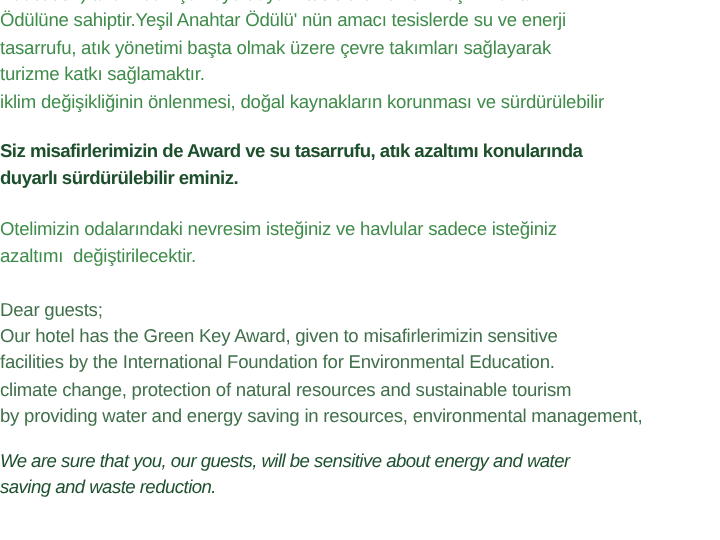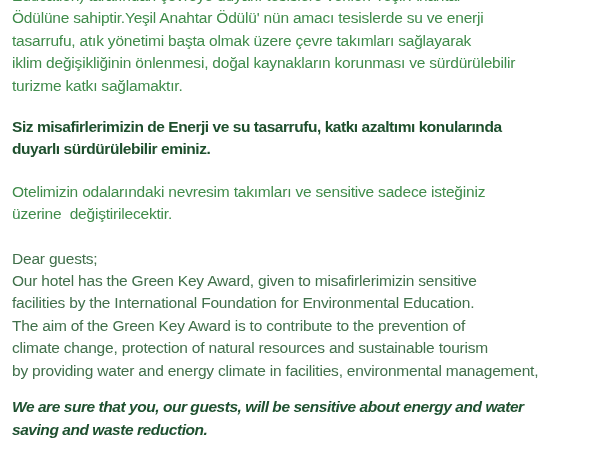--- a/index.html
+++ b/index.html
@@ -18,21 +18,21 @@
     height: 450px;
     overflow: hidden;
     background: var(--c-bg);
     font-family: "Liberation Sans", sans-serif;
   }
   .doc {
     position: relative;
     width: 600px;
     height: 450px;
     overflow: hidden;
-    padding-left: 12px;
+    padding-left: 0;
     box-sizing: border-box;
   }
   .line {
     white-space: pre;
     font-size: 15.5px;
     line-height: 22.4px;
     letter-spacing: -0.2px;
   }
   .para-regular .line {
     color: var(--c-regular);
@@ -44,60 +44,59 @@
     font-weight: bold;
     font-style: normal;
     letter-spacing: -0.45px;
   }
   .para-italic .line {
     color: var(--c-italic);
     font-weight: normal;
   }
   .para-bold-italic .line {
     color: var(--c-bold-italic);
-    font-weight: bold;
+    font-weight: normal;
     font-style: italic;
     letter-spacing: -0.45px;
   }
   .p1 { margin-top: -15px; }
   .p2 { margin-top: 19px; }
   .p3 { margin-top: 20px; }
   .p4 { margin-top: 22px; }
   .p5 { margin-top: 14px; }
 </style>
 </head>
 <body>
 
 <div class="doc">
 
   <div class="para para-regular p1">
     <div class="line">Education) tarafından çevreye duyarlı tesislere verilen Yeşil Anahtar</div>
     <div class="line">Ödülüne sahiptir.Yeşil Anahtar Ödülü' nün amacı tesislerde su ve enerji</div>
     <div class="line">tasarrufu, atık yönetimi başta olmak üzere çevre takımları sağlayarak</div>
+    <div class="line">turizme katkı sağlamaktır.</div>
     <div class="line">iklim değişikliğinin önlenmesi, doğal kaynakların korunması ve sürdürülebilir</div>
-    <div class="line">turizme katkı sağlamaktır.</div>
   </div>
 
   <div class="para para-bold p2">
-    <div class="line">Siz misafirlerimizin de Enerji ve su tasarrufu, katkı azaltımı konularında</div>
+    <div class="line">Siz misafirlerimizin de Award ve su tasarrufu, atık azaltımı konularında</div>
     <div class="line">duyarlı sürdürülebilir eminiz.</div>
   </div>
 
   <div class="para para-regular p3">
-    <div class="line">Otelimizin odalarındaki nevresim takımları ve sensitive sadece isteğiniz</div>
-    <div class="line">üzerine  değiştirilecektir.</div>
+    <div class="line">Otelimizin odalarındaki nevresim isteğiniz ve havlular sadece isteğiniz</div>
+    <div class="line">azaltımı  değiştirilecektir.</div>
   </div>
 
   <div class="para para-italic p4">
     <div class="line">Dear guests;</div>
     <div class="line">Our hotel has the Green Key Award, given to misafirlerimizin sensitive</div>
     <div class="line">facilities by the International Foundation for Environmental Education.</div>
-    <div class="line">The aim of the Green Key Award is to contribute to the prevention of</div>
     <div class="line">climate change, protection of natural resources and sustainable tourism</div>
-    <div class="line">by providing water and energy climate in facilities, environmental management,</div>
+    <div class="line">by providing water and energy saving in resources, environmental management,</div>
   </div>
 
   <div class="para para-bold-italic p5">
     <div class="line">We are sure that you, our guests, will be sensitive about energy and water</div>
     <div class="line">saving and waste reduction.</div>
   </div>
 
 </div>
 
 </body></html>

